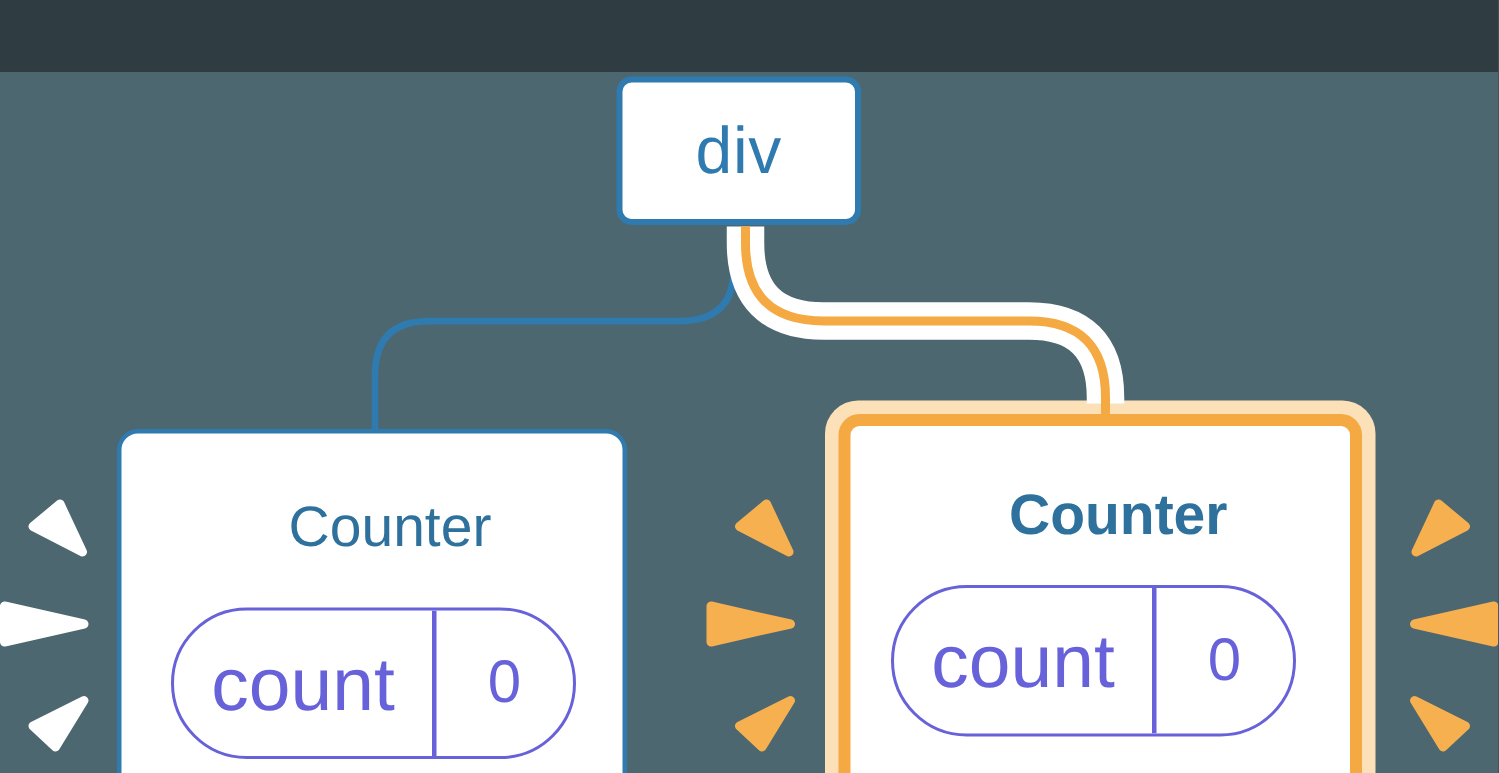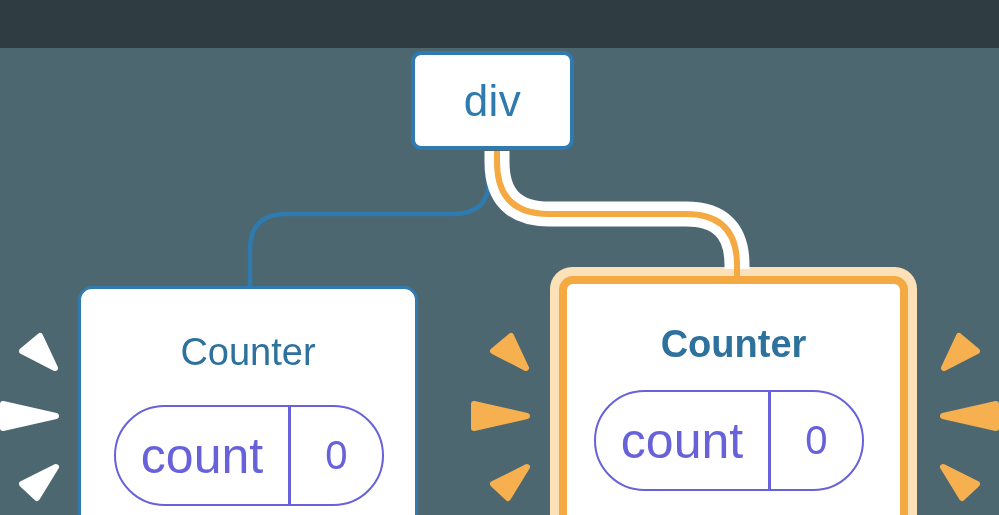--- a/index.html
+++ b/index.html
@@ -33,21 +33,21 @@
     font-size:44px;font-weight:500;line-height:1;
     letter-spacing:0.5px;
   }
   #left-counter{
     left:78px;top:238px;width:340px;height:264px;
     border:3.5px solid var(--blue);
     border-radius:14px;
     z-index:2;
   }
   .counter-title{
-    position:absolute;left:0;top:40px;width:100%;
+    position:absolute;left:12px;top:40px;width:100%;
     text-align:center;
     color:var(--title);
     font-size:38px;line-height:46px;
   }
   #left-counter .counter-title{font-weight:500;}
   #right-counter-outer{
     position:absolute;
     left:550px;top:219px;width:367px;height:292px;
     background:var(--orange-light);
     border-radius:22px;

